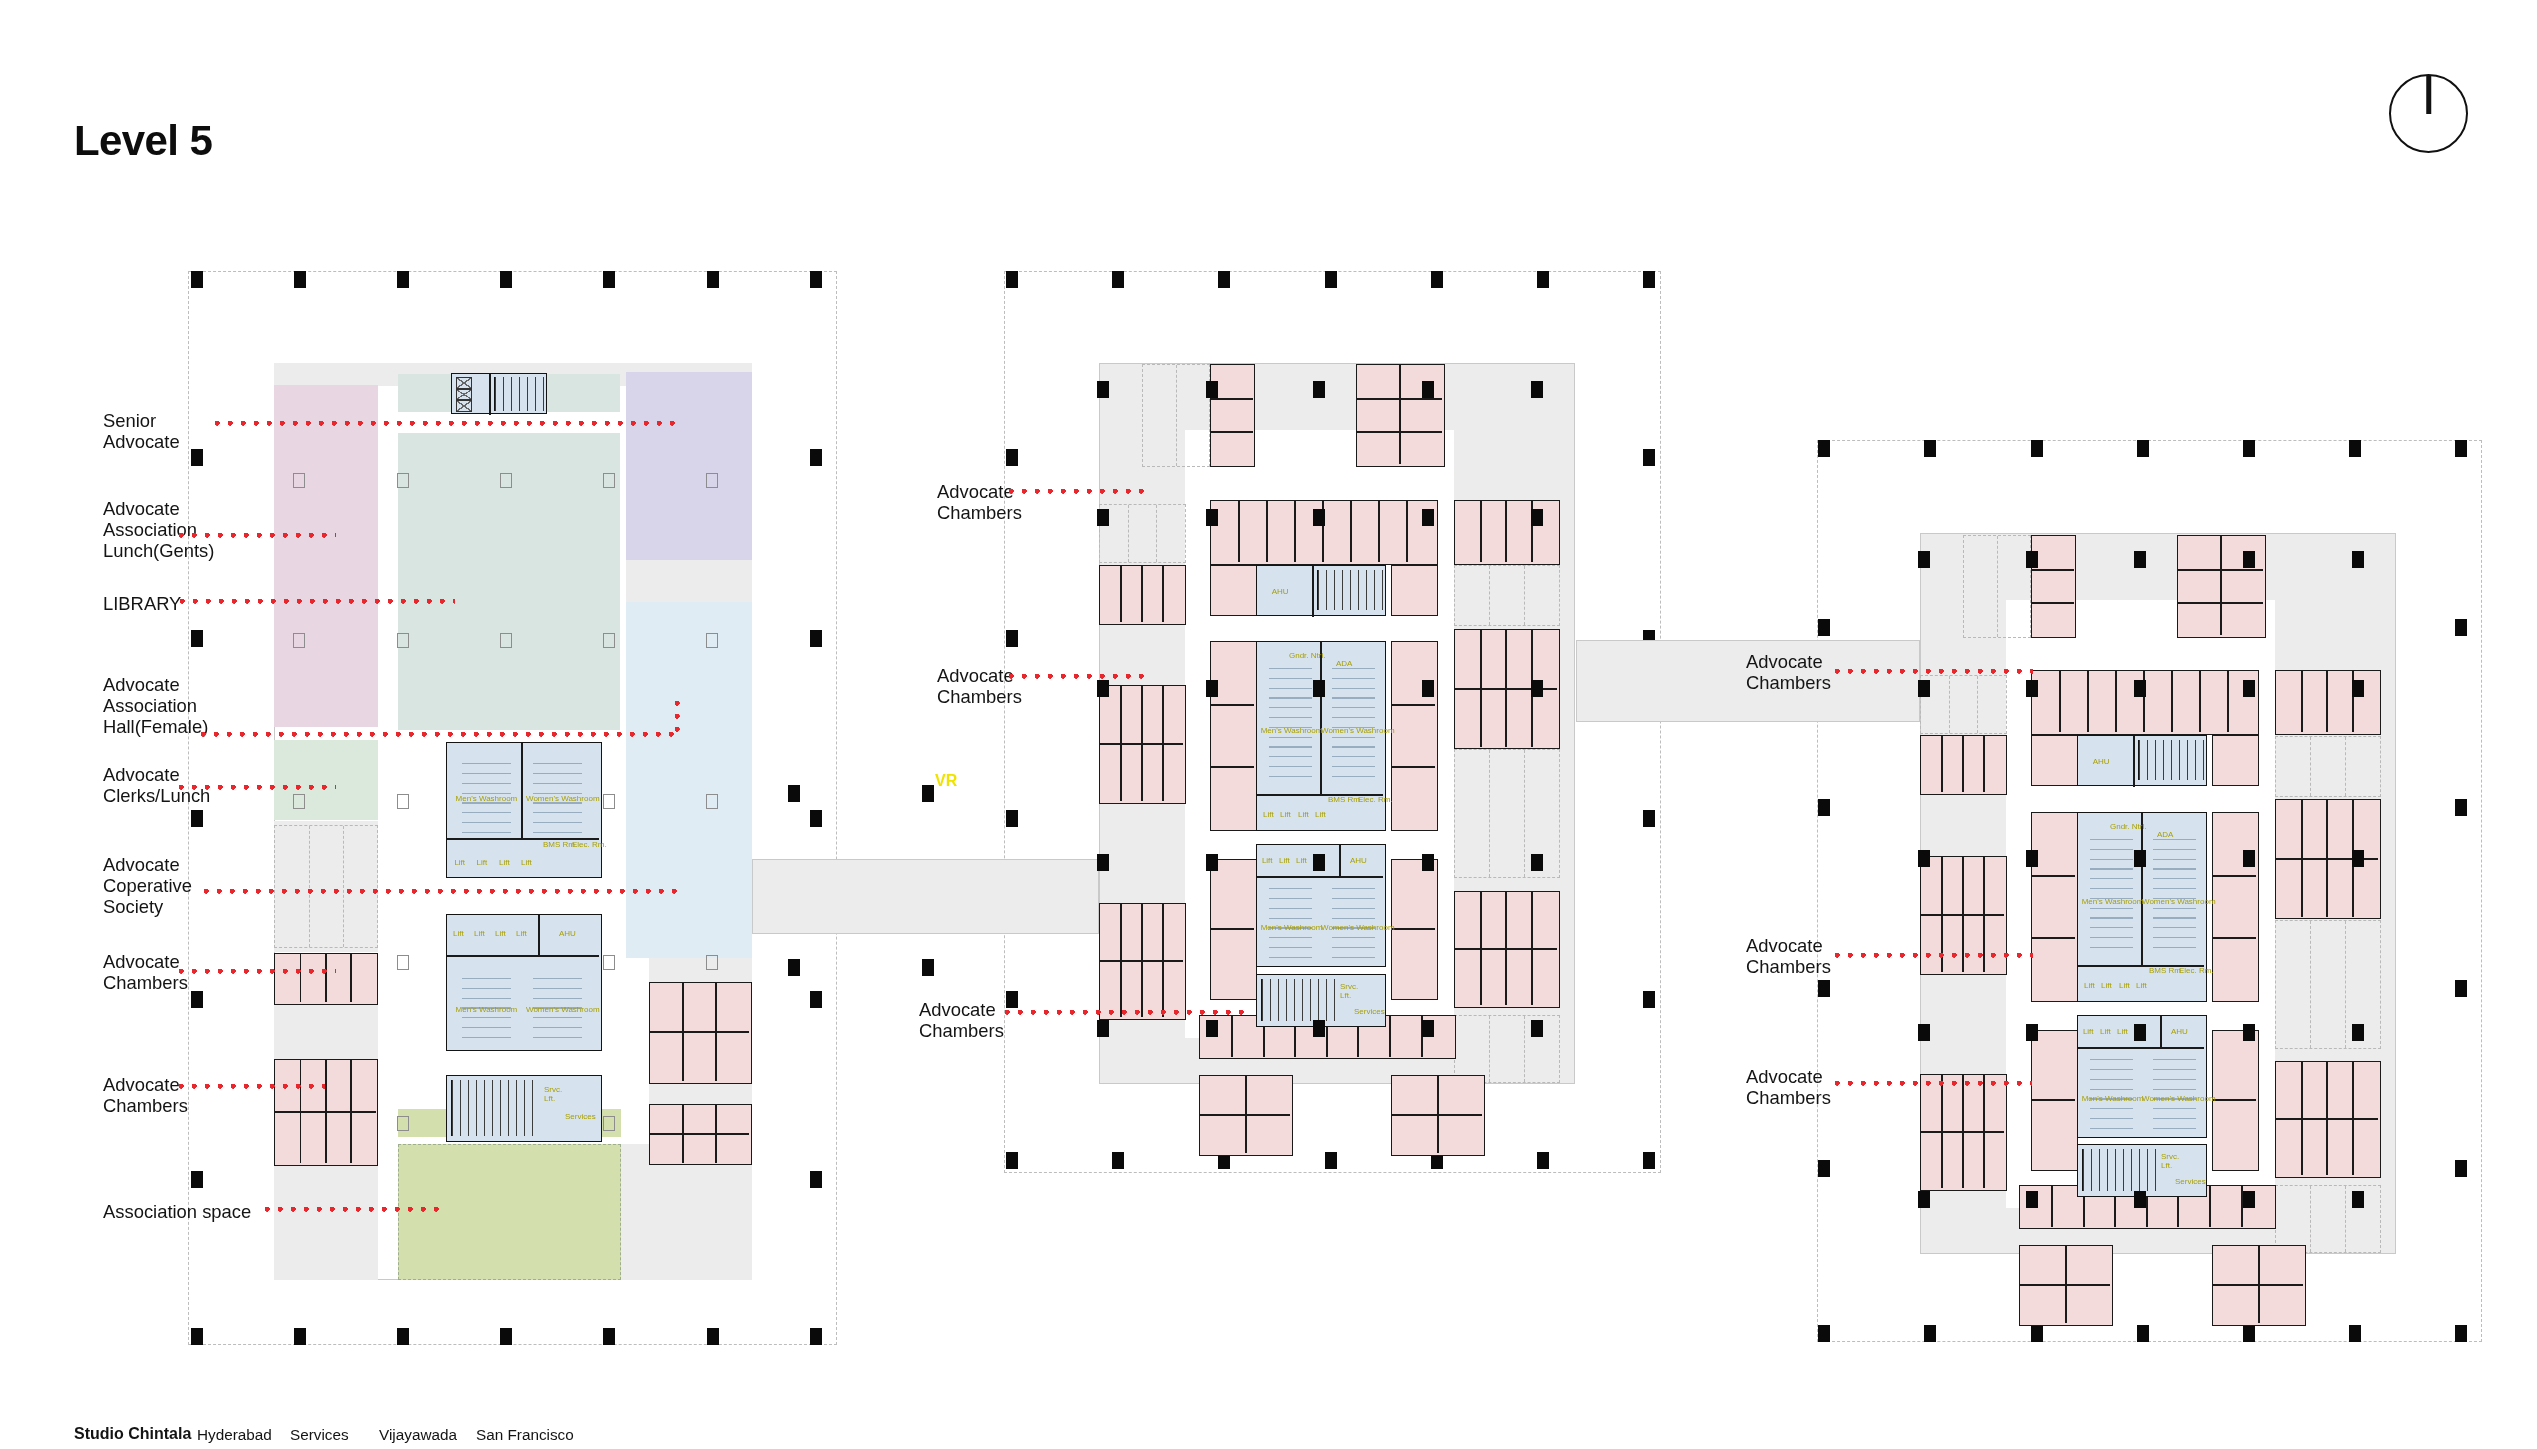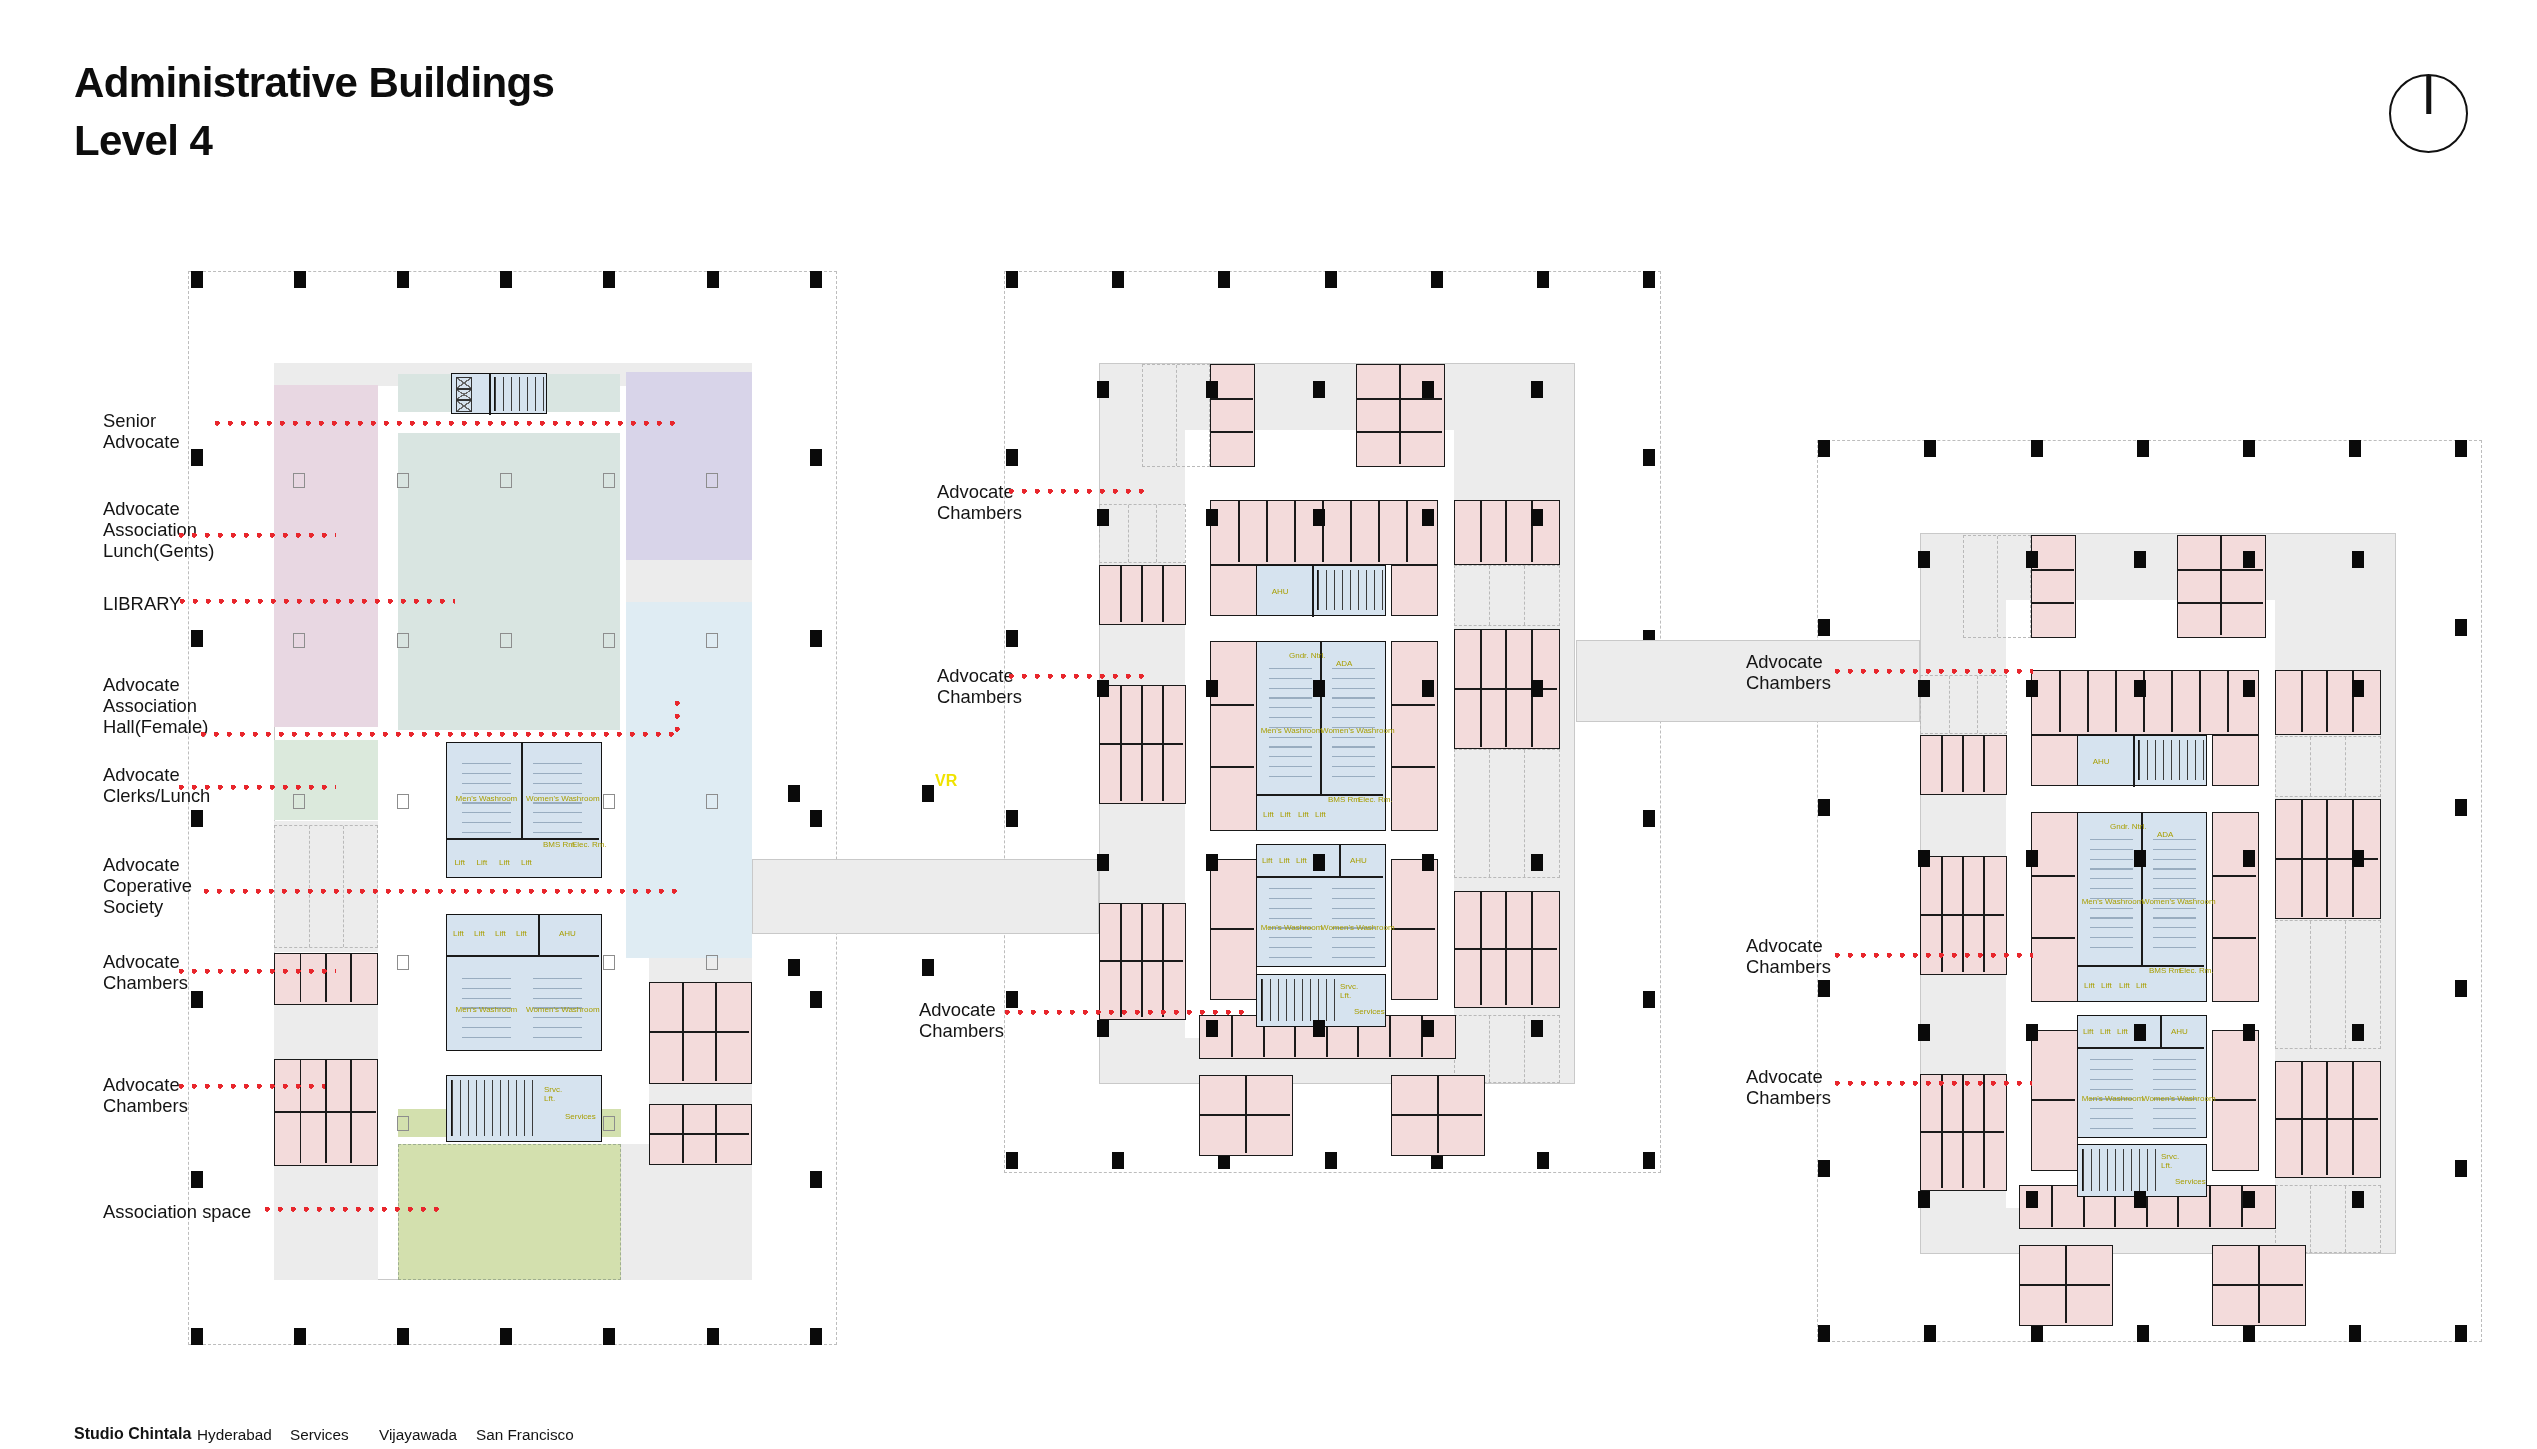--- a/index.html
+++ b/index.html
@@ -40,21 +40,21 @@
   .vdots{background-image:radial-gradient(circle 2.6px at 3.1px 3.1px,#e8262c 98%,rgba(232,38,44,0));
         background-size:6.1px 13px;background-repeat:repeat-y;width:6.1px;}
   .dashcell{border:1.2px dashed #b9b9b9;}
   .dl{position:absolute;top:0;bottom:0;width:0;border-left:1.2px dashed #b9b9b9;}
   .vr{font-size:16px;font-weight:700;color:#f0e300;}
 </style>
 </head>
 <body>
 
 <div>
-  <h1><span>Administrative Buildings</span><br><span>Level 4</span></h1>
+  <h1><br><span>Level 5</span></h1>
 
   <div class="north">
     <div class="needle"></div>
   </div>
 
   <div id="plan">
       <div class="z bnd" style="left: 188px; top: 271px; width: 649px; height: 1074px;"></div>
       <div class="z col" style="left: 191px; top: 271px; width: 12.3px; height: 17px;"></div>
       <div class="z col" style="left: 191px; top: 1328px; width: 12.3px; height: 17px;"></div>
       <div class="z col" style="left: 294px; top: 271px; width: 12.3px; height: 17px;"></div>

